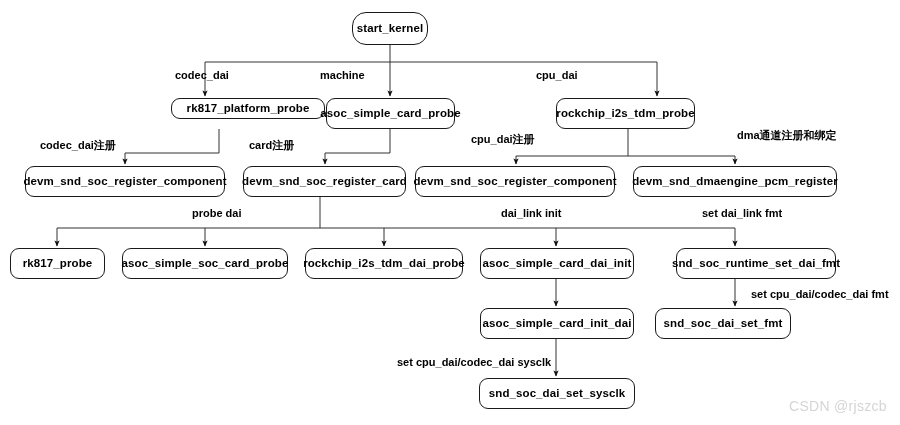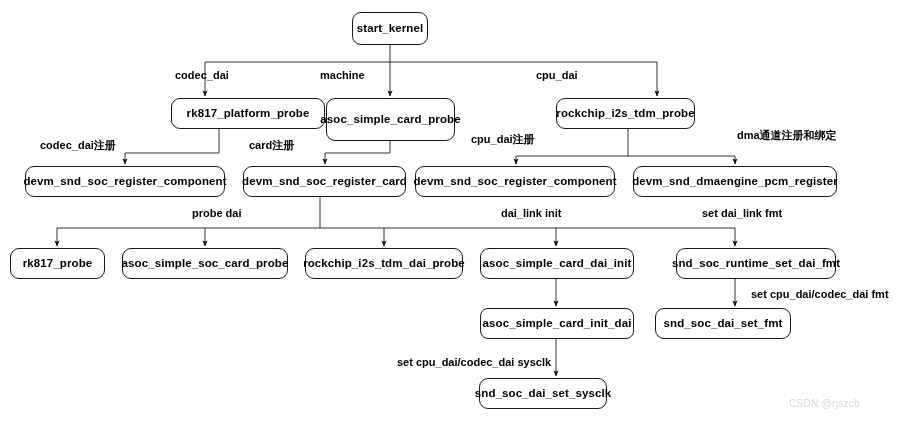--- a/index.html
+++ b/index.html
@@ -47,21 +47,21 @@
     color: #000000;
     font-size: 11px;
     font-weight: bold;
     white-space: nowrap;
     z-index: 3;
     line-height: 1;
   }
   .watermark {
     position: absolute;
     color: #d5d5d5;
-    font-size: 10px;
+    font-size: 14px;
     font-weight: normal;
     white-space: nowrap;
     z-index: 1;
     letter-spacing: 0.3px;
   }
 </style>
 </head>
 <body>
 
 <div id="canvas">
@@ -103,36 +103,36 @@
 
       <path d="M556,279 L556,306" marker-end="url(#arrow)"></path>
 
       <path d="M735,279 L735,306" marker-end="url(#arrow)"></path>
 
       <path d="M556,339 L556,376" marker-end="url(#arrow)"></path>
 
     </g>
   </svg>
 
-  <div class="node" style="left:352px; top:12px;  width:76px;  height:33px;">start_kernel</div>
-  <div class="node" style="left:171px; top:98px;  width:154px; height:31px;">rk817_platform_probe</div>
-  <div class="node" style="left:326px; top:98px;  width:129px; height:43px;">asoc_simple_card_probe</div>
+  <div class="node" style="left:352px; top:12px;  width:76px;  height:33px;border-radius:14px;">start_kernel</div>
+  <div class="node" style="left:171px; top:98px;  width:154px; height:21px;">rk817_platform_probe</div>
+  <div class="node" style="left:326px; top:98px;  width:129px; height:31px;">asoc_simple_card_probe</div>
   <div class="node" style="left:556px; top:98px;  width:139px; height:31px;">rockchip_i2s_tdm_probe</div>
   <div class="node" style="left:25px;  top:166px; width:200px; height:31px;">devm_snd_soc_register_component</div>
   <div class="node" style="left:243px; top:166px; width:163px; height:31px;">devm_snd_soc_register_card</div>
   <div class="node" style="left:415px; top:166px; width:200px; height:31px;">devm_snd_soc_register_component</div>
   <div class="node" style="left:633px; top:166px; width:204px; height:31px;text-align:right;">devm_snd_dmaengine_pcm_register</div>
   <div class="node" style="left:10px;  top:248px; width:95px;  height:31px;">rk817_probe</div>
   <div class="node" style="left:122px; top:248px; width:166px; height:31px;">asoc_simple_soc_card_probe</div>
   <div class="node" style="left:305px; top:248px; width:158px; height:31px;">rockchip_i2s_tdm_dai_probe</div>
   <div class="node" style="left:480px; top:248px; width:154px; height:31px;">asoc_simple_card_dai_init</div>
   <div class="node" style="left:655px; top:248px; width:160px; height:31px;margin-left:21px;">snd_soc_runtime_set_dai_fmt</div>
   <div class="node" style="left:480px; top:308px; width:154px; height:31px;border-radius:8px;">asoc_simple_card_init_dai</div>
   <div class="node" style="left:655px; top:308px; width:136px; height:31px;">snd_soc_dai_set_fmt</div>
-  <div class="node" style="left:479px; top:378px; width:128px; height:31px;">snd_soc_dai_set_sysclk</div>
+  <div class="node" style="left:479px; top:378px; width:156px; height:31px;">snd_soc_dai_set_sysclk</div>
 
   <div class="edge-label" style="left:175px; top:70px;">codec_dai</div>
   <div class="edge-label" style="left:320px; top:70px;">machine</div>
   <div class="edge-label" style="left:536px; top:70px;">cpu_dai</div>
   <div class="edge-label" style="left:40px;  top:140px;">codec_dai注册</div>
   <div class="edge-label" style="left:249px; top:140px;">card注册</div>
   <div class="edge-label" style="left:471px; top:134px;">cpu_dai注册</div>
   <div class="edge-label" style="left:737px; top:130px;">dma通道注册和绑定</div>
   <div class="edge-label" style="left:192px; top:208px;">probe dai</div>
   <div class="edge-label" style="left:501px; top:208px;">dai_link init</div>

